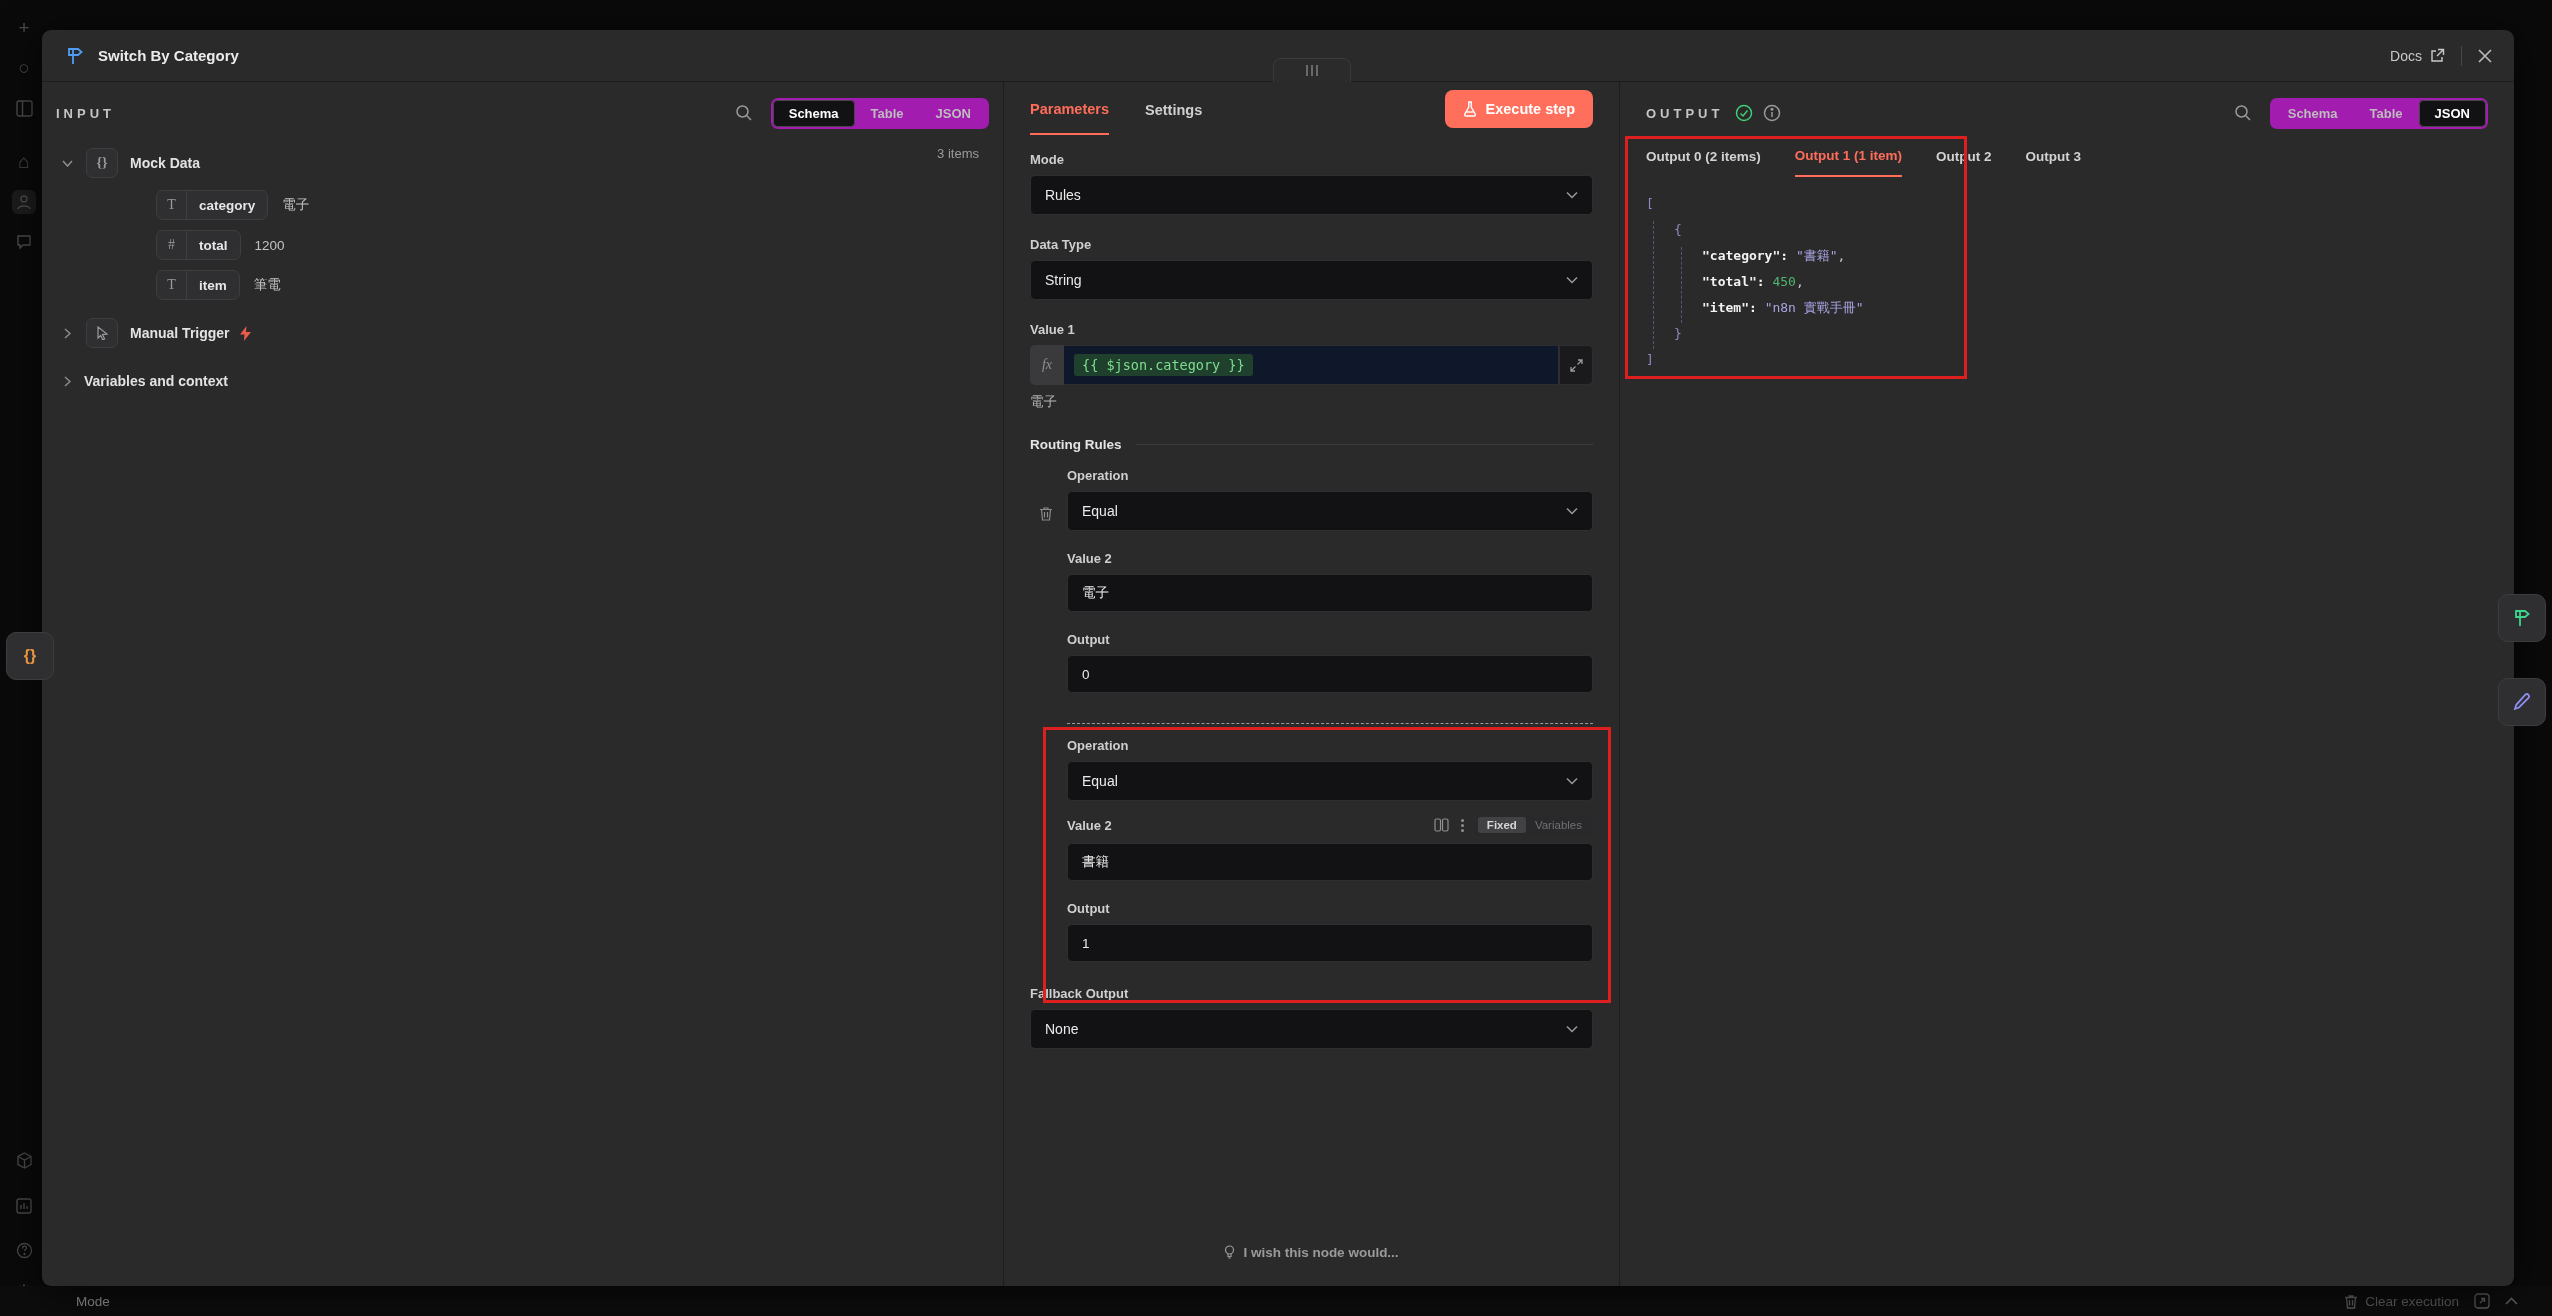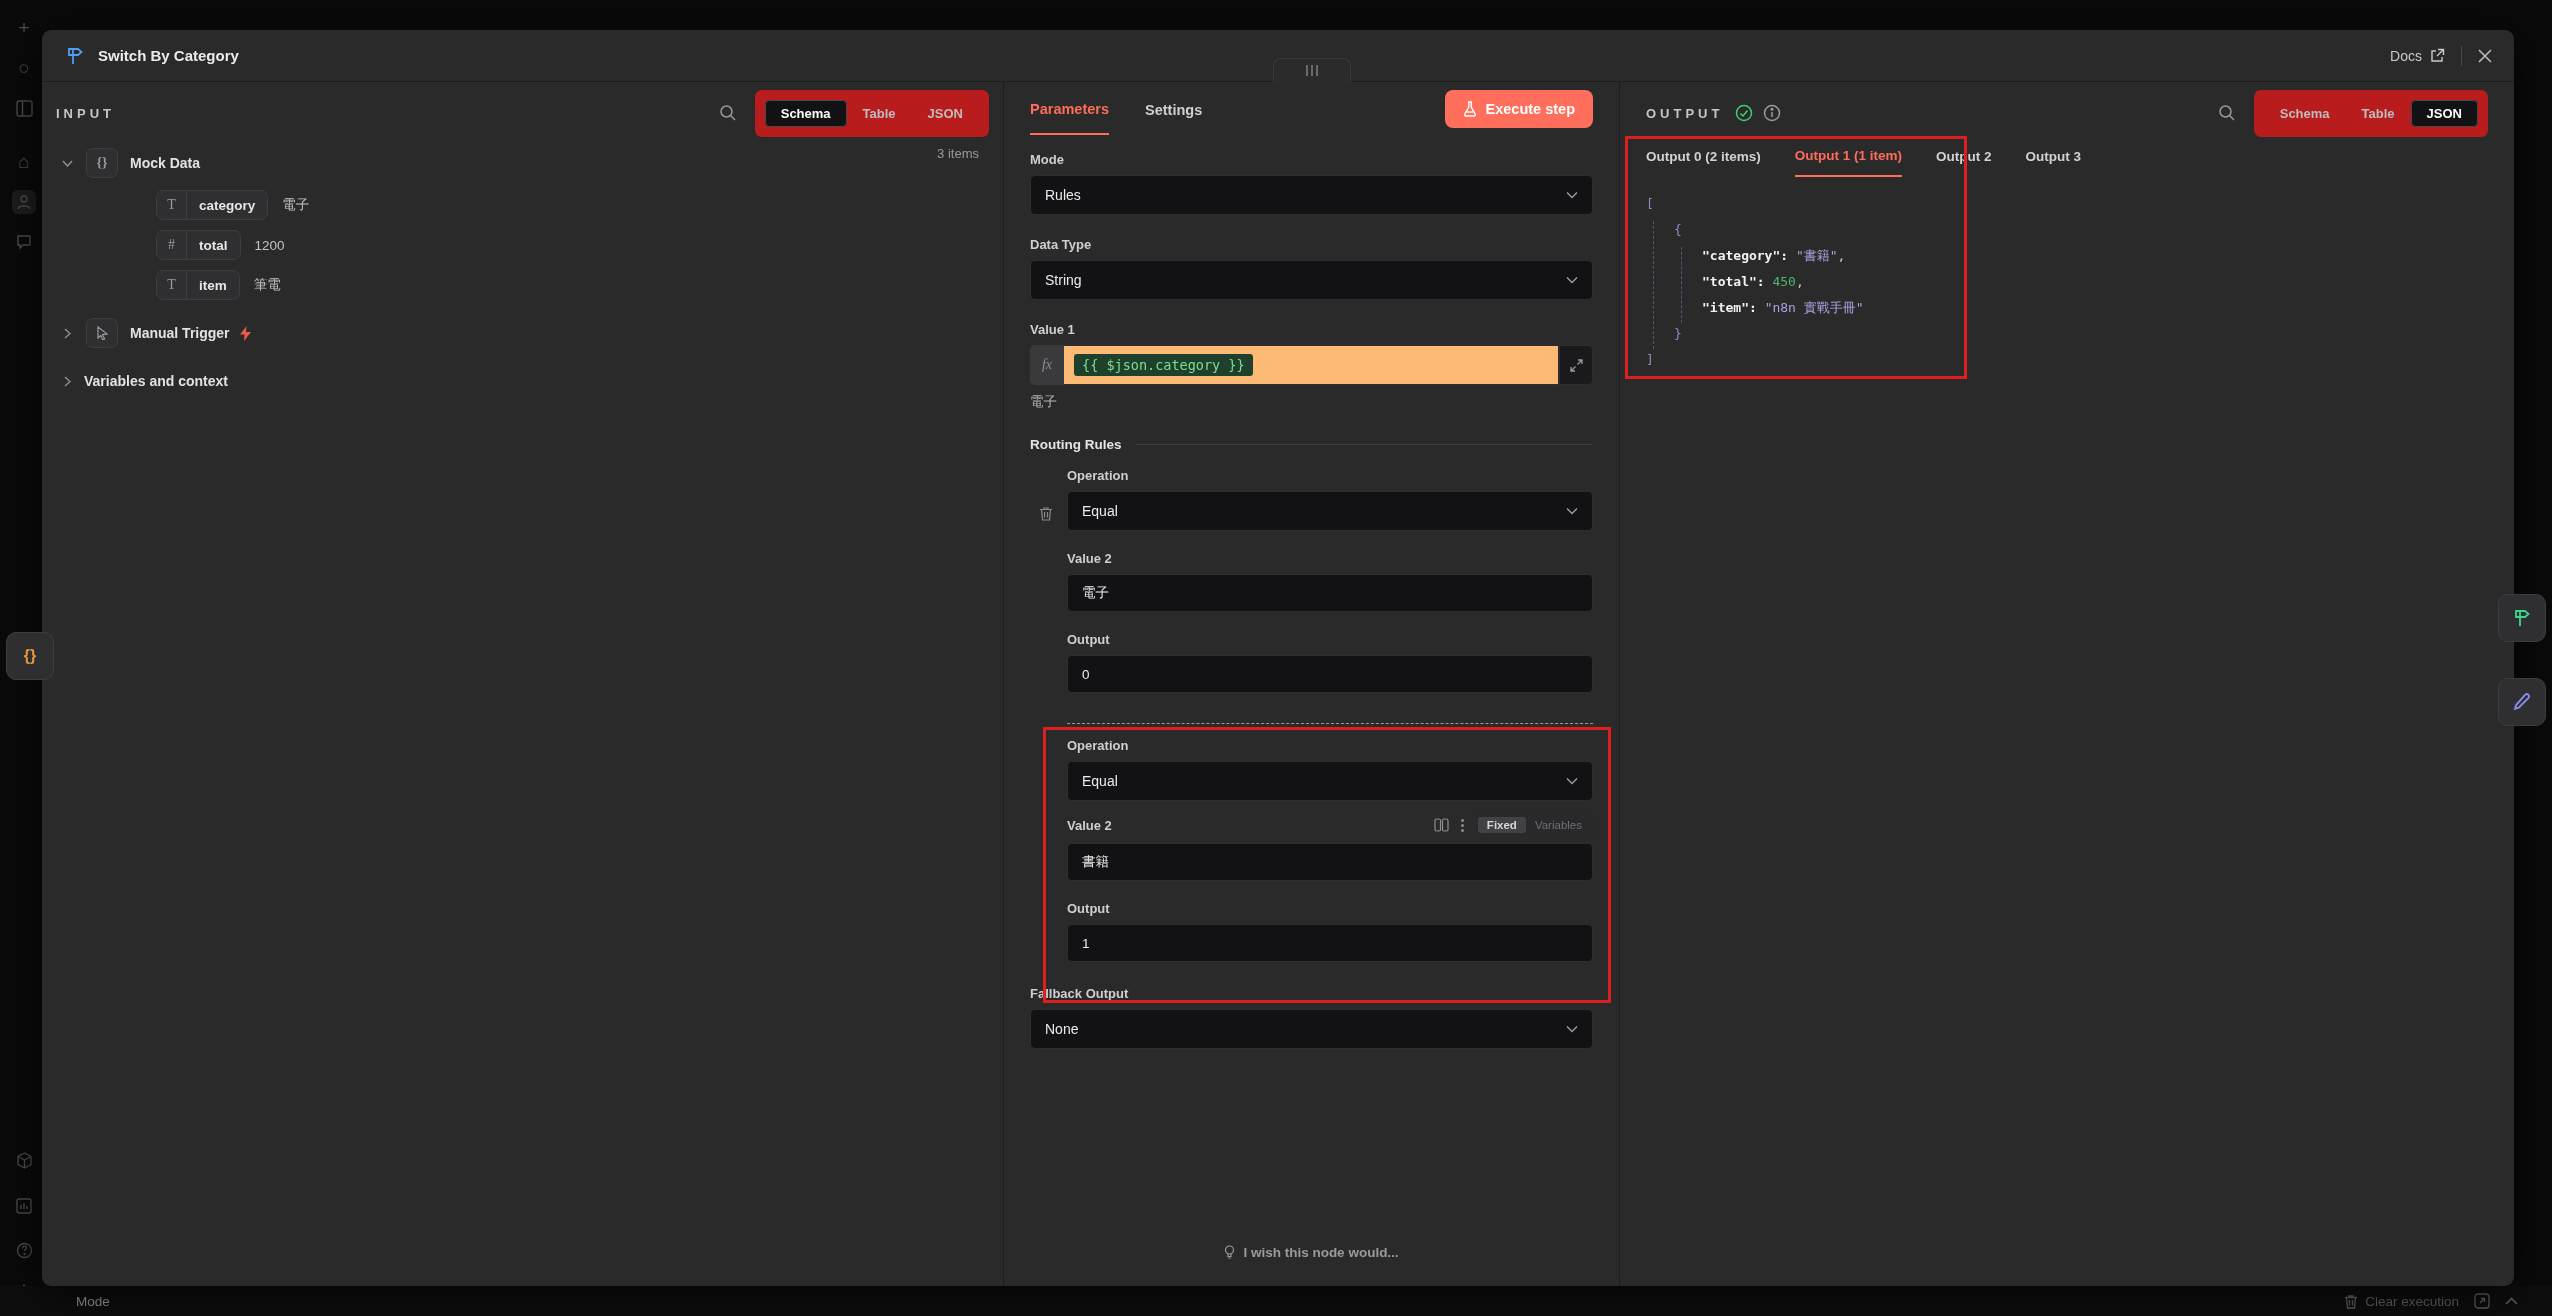--- a/index.html
+++ b/index.html
@@ -38,21 +38,21 @@
   .modal-body{ flex:1; display:flex; min-height:0; }
 
   
   .panel-input{ width:962px; border-right:1px solid #1d1d1e; position:relative; padding:0 14px; }
   .panel-params{ width:616px; border-right:1px solid #1d1d1e; position:relative; padding:0 26px; }
   .panel-output{ flex:1; position:relative; padding:0 26px; }
 
   .panel-head{ display:flex; align-items:center; padding-top:16px; height:46px; }
   .panel-title{ font-size:13px; font-weight:700; letter-spacing:4px; color:#c6c6c6; }
 
-  .seg{ display:flex; background:#b91c1c; border-radius:7px; padding:10px;text-align:right; }
+  .seg{ display:flex; background:#a21caf; border-radius:7px; padding:2px;text-align:right; }
   .seg-item{ padding:6px 16px; font-size:13px; color:#bdbdbd; border-radius:5px; font-weight:600; }
   .seg-item.active{ background:#121214; color:#ffffff; box-shadow:inset 0 0 0 1px #48484a; }
 
   
   .items-count{ position:absolute; top:64px; right:24px; font-size:13px; color:#9a9a9a; }
   .tree-row{ display:flex; align-items:center; height:30px; }
   .chev-icon{ width:22px; display:flex; justify-content:center; color:#8f8f8f; }
   .badge{ display:inline-flex; align-items:center; height:30px; border:1px solid #3e3e40;
     border-radius:7px; background:#2f2f31; overflow:hidden; }
   .badge .cell{ width:30px; height:30px; display:flex; align-items:center; justify-content:center;
@@ -79,21 +79,21 @@
   .field{ height:40px; background:#121214; border:1px solid #2e2e30; border-radius:5px;
     display:flex; align-items:center; padding:0 14px; font-size:14px; color:#ebebeb; }
   .field .chev{ margin-left:auto; color:#9a9a9a; }
   .field.h38{ height:38px; font-size:13.5px; }
   .mt16{ margin-top:16px; } .mt20{ margin-top:20px; } .mt22{ margin-top:22px; }
 
   .expr-row{ display:flex; height:40px; }
   .fx-cell{ width:34px; background:#3a3a3c; border-radius:5px 0 0 5px; display:flex;
     align-items:center; justify-content:center; color:#8f8f8f;
     font-family:"Liberation Serif", serif; font-style:italic; font-size:14px; }
-  .expr-main{ flex:1; background:#fdba74; border:1px solid #2e2e30; border-left:none;
+  .expr-main{ flex:1; background:#0f172a; border:1px solid #2e2e30; border-left:none;
     display:flex; align-items:center; padding:0 10px; }
   .expr-chip{ background:#20402e; color:#7ddf8d; font-family:"DejaVu Sans Mono", monospace;
     font-size:13.5px; padding:3px 8px; border-radius:3px; }
   .expr-open{ width:34px; background:#1a1a1c; border:1px solid #2e2e30; border-left:1px solid #2e2e30;
     border-radius:0 5px 5px 0; display:flex; align-items:center; justify-content:center; color:#9a9a9a; }
   .expr-preview{ margin-top:8px; font-size:13.5px; color:#b3b3b3; }
 
   .section-head{ display:flex; align-items:center; margin-top:26px; }
   .section-title{ font-size:13.5px; font-weight:700; color:#e4e4e4; white-space:nowrap; }
   .section-line{ flex:1; height:1px; background:#3c3c3e; margin-left:14px; }

